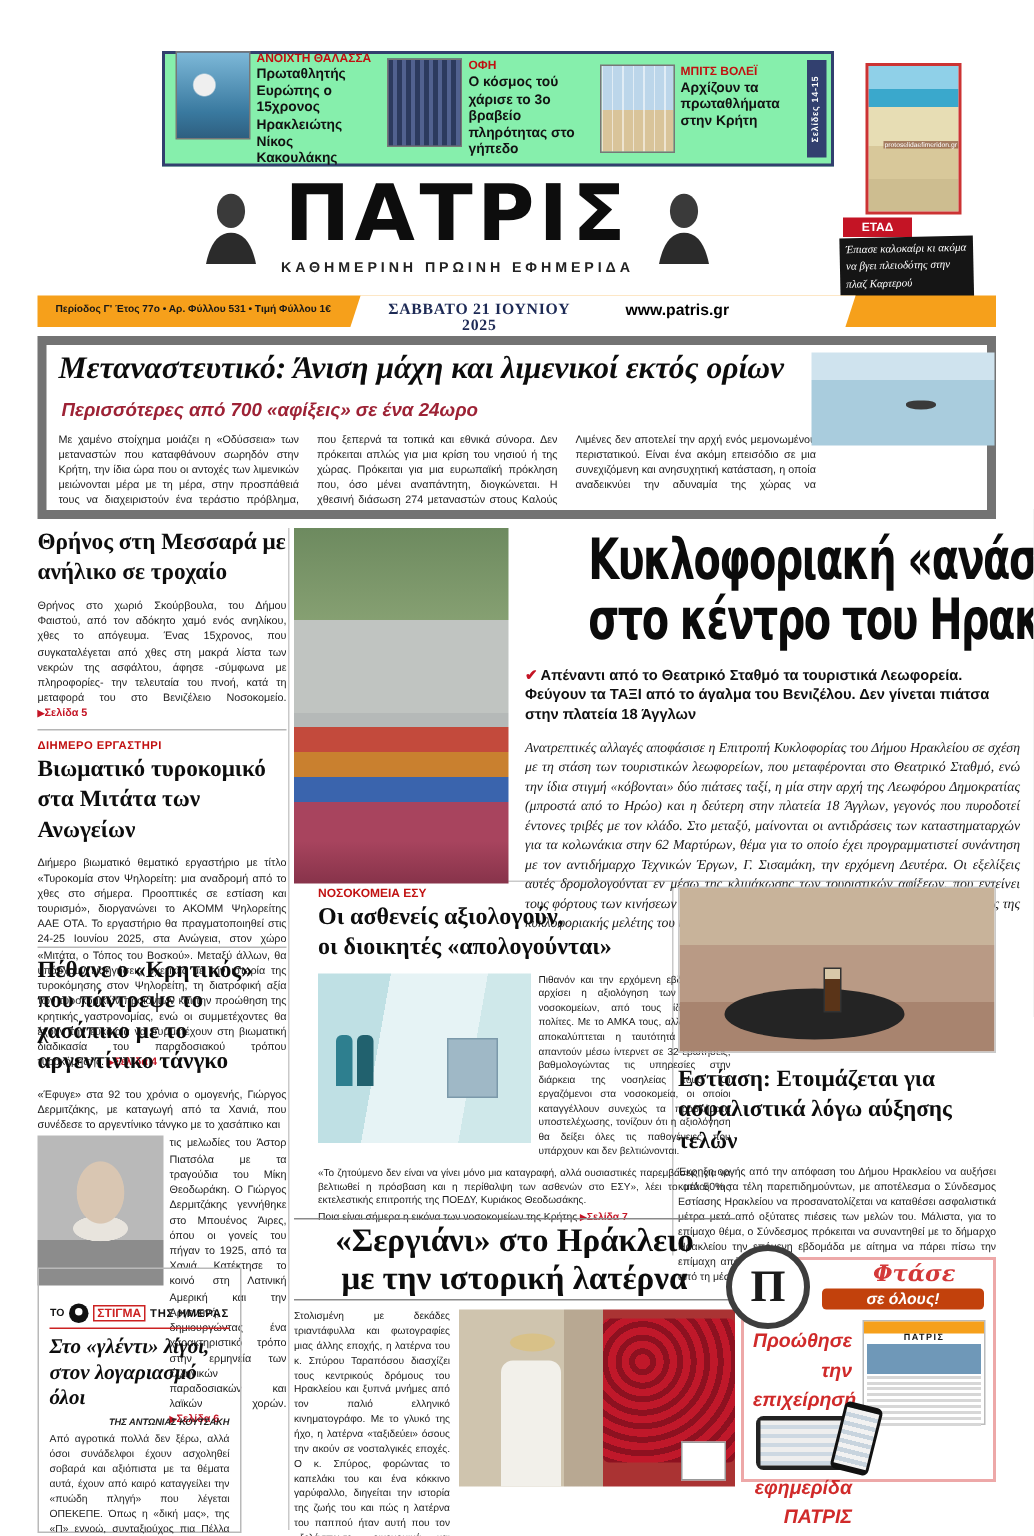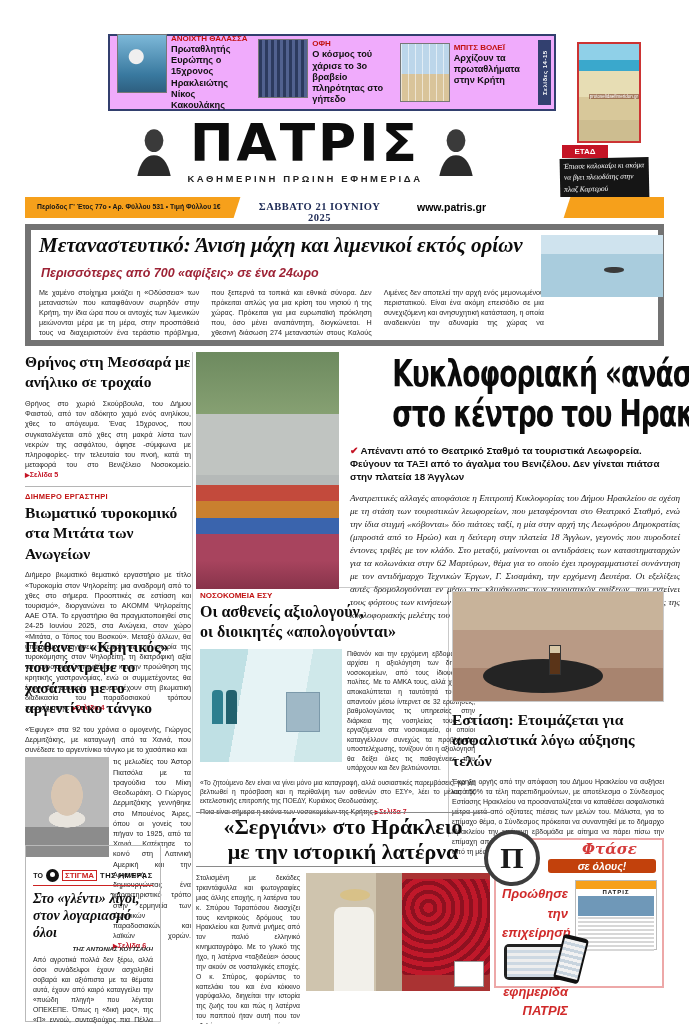--- a/index.html
+++ b/index.html
@@ -6,21 +6,21 @@
   html,body { background:#e9e9e9; }
   body { font-family:"Liberation Sans",sans-serif; }
   .page { position:relative; width:689px; height:1024px; margin:0 auto; background:#ffffff; overflow:hidden; color:#111; }
   .abs { position:absolute; }
   .photo { position:absolute; overflow:hidden; }
   .jt { text-align:justify; }
   .plink { color:#c41425; font-weight:bold; white-space:nowrap; }
   .plink .arr { font-size:.85em; }
 
   
-  .top-strip { left:108px; top:34px; width:448px; height:77px; background:#f0abfc; border:2px solid #323f6e; display:flex; align-items:center; gap:7px; padding:5px 20px 5px 7px; }
+  .top-strip { left:108px; top:34px; width:448px; height:77px; background:#86efac; border:2px solid #323f6e; display:flex; align-items:center; gap:7px; padding:5px 20px 5px 7px; }
   .teaser { display:flex; gap:4px; flex:1; }
   .t-photo { position:relative; width:50px; height:59px; border:1px solid #777; flex:0 0 auto; }
   .t-kicker { color:#c11111; font-weight:bold; font-size:8px; }
   .t-title { font-size:9.2px; font-weight:bold; line-height:1.22; margin-top:1px; }
   .pages-strip { position:absolute; right:3px; top:4px; bottom:4px; width:13px; background:#32406f; color:#fff; font-size:6px; font-weight:bold; writing-mode:vertical-rl; transform:rotate(180deg); display:flex; align-items:center; justify-content:center; letter-spacing:.5px; }
   .ph-swim { background:radial-gradient(circle at 38% 38%, #efefef 0 7px, rgba(0,0,0,0) 8px), linear-gradient(180deg,#7db8d8,#39799f 70%,#2e5f80); }
   .ph-crowd { background:repeating-linear-gradient(90deg,#2c3a5e 0 3px,#51618f 3px 6px), #31406a; background-blend-mode:normal; }
   .ph-volley { background:repeating-linear-gradient(90deg,rgba(255,255,255,.55) 0 1px, rgba(0,0,0,0) 1px 7px), linear-gradient(180deg,#bcd6ea 0 52%, #d9c49a 52% 100%); }
 
   
@@ -71,21 +71,21 @@
 
   
   .ph-street { left:196px; top:352px; width:143px; height:237px; background:linear-gradient(180deg,#6d8a5f 0,#86a072 26%,#c0c4c1 26% 52%,#b5b9b8 52% 56%,#c34a3c 56% 63%,#c9802f 63% 70%,#3a64ad 70% 77%,#a8445e 77% 88%,#87334a 100%); }
   .traffic { left:340px; top:354px; width:348px; text-align:center; }
   .t-line { display:block; font-family:"DejaVu Sans",sans-serif; font-weight:800; font-size:38px; line-height:1.04; letter-spacing:-1.5px; white-space:nowrap; transform:scaleX(.70); transform-origin:50% 50%; color:#0b0b0b; }
   .t-stand { text-align:left; margin:11px 6px 0 10px; font-size:9.8px; font-weight:bold; line-height:1.32; color:#101010; }
   .t-check { color:#c41425; font-size:10px; margin-right:2px; }
   .t-body { margin:8px 8px 0 10px; font-family:"Liberation Serif",serif; font-style:italic; font-size:9.2px; line-height:1.42; color:#1a1a1a; }
 
   
-  .hosp { left:200px; top:591px; width:275px; }
+  .hosp { left:212px; top:591px; width:275px; }
   .hosp .kick { color:#c11111; font-weight:bold; font-size:8px; }
   .hosp h3 { font-family:"Liberation Serif",serif; font-weight:bold; font-size:16px; line-height:1.28; color:#0d0d0d; margin-top:2px; }
   .hosp-row { display:flex; gap:5px; margin-top:6px; }
   .ph-hospital { position:relative; width:142px; height:113px; flex:0 0 auto; background:linear-gradient(100deg,#bfe0e4 0 30%, #e6f3f5 30% 70%, #cfe8ea 70% 100%); }
   .fig { position:absolute; width:11px; height:34px; border-radius:4px 4px 0 0; background:#2e7f8f; bottom:38px; }
   .fig2 { left:26px; background:#21616e; } .fig1 { left:12px; }
   .cart { position:absolute; right:22px; bottom:30px; width:34px; height:40px; background:#9fb8c6; border:1px solid #7b99aa; }
   .hosp-body { font-size:6.7px; line-height:1.42; color:#1c1c1c; }
   .hosp-cap { margin-top:5px; font-size:6.7px; line-height:1.4; color:#1c1c1c; }
   .hosp-q { margin-top:2px; font-size:6.9px; color:#1c1c1c; }

